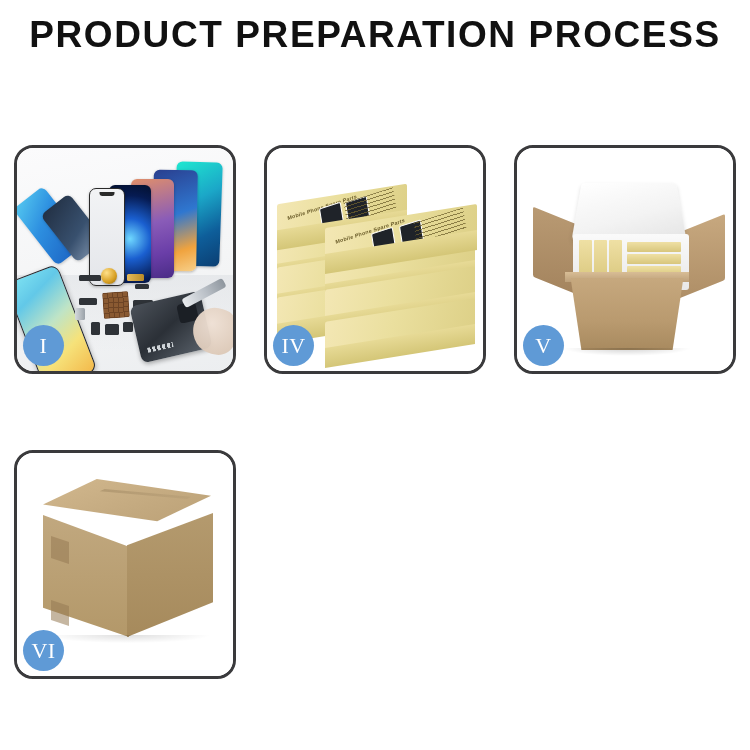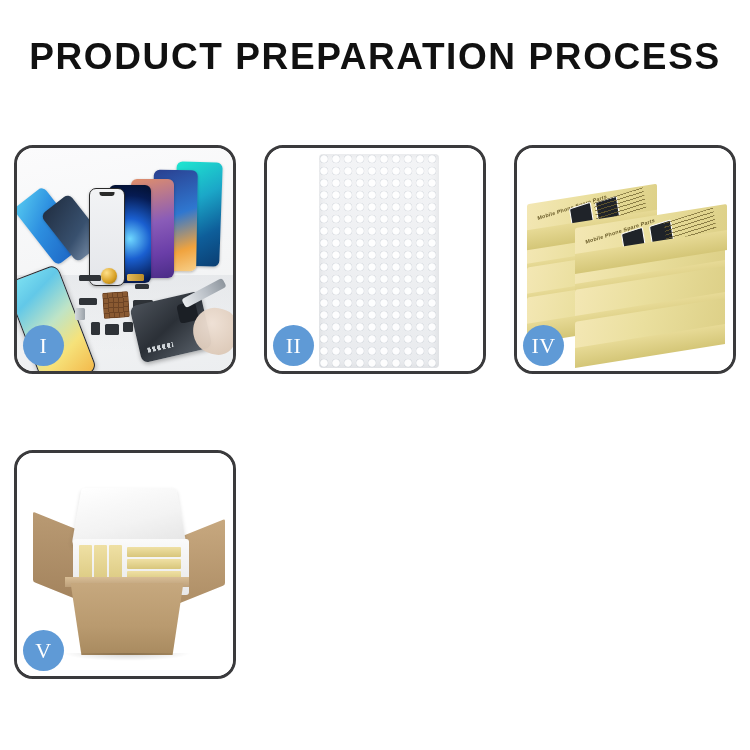--- a/index.html
+++ b/index.html
@@ -11,21 +11,21 @@
     width: 750px;
     height: 750px;
     font-family: "Liberation Sans", sans-serif;
     overflow: hidden;
     position: relative;
   }
 
   
   .header {
     width: 750px;
-    padding-top: 38px;
+    padding-top: 16px;
     text-align: center;
   }
   .title {
     font-family: "Liberation Sans", sans-serif;
     font-size: 37px;
     font-weight: 700;
     letter-spacing: 1.6px;
     color: #111111;
     line-height: 1.05;
     white-space: nowrap;
@@ -310,32 +310,20 @@
         <div class="cam"></div>
         <div class="lbl"></div>
       </div>
 
       <div class="tool"></div>
       <div class="hand"></div>
     </div>
     <div class="badge">I</div>
   </div>
 
-  <div class="panel">
-    <div class="photo p2">
-      <div class="innerpart" style="left:78px;top:22px;"></div>
-      <div class="flexcable" style="left:100px;top:60px;"></div>
-      <div class="tape" style="left:80px;top:18px;width:12px;height:8px;"></div>
-      <div class="tape" style="left:84px;top:88px;width:11px;height:8px;"></div>
-      <div class="tape" style="left:78px;top:186px;width:12px;height:16px;"></div>
-      <div class="tape" style="left:130px;top:184px;width:12px;height:18px;"></div>
-      <div class="bubblepack"></div>
-    </div>
-    <div class="badge">II</div>
-  </div>
 
 
   <div class="panel">
     <div class="photo p4">
       <div class="stack">
 
         <div class="sbox" style="left:8px; top:58px; width:122px; height:40px;">
           <div class="top"></div>
           <div class="side"></div>
         </div>
@@ -401,14 +389,26 @@
       <div class="v-ybox" style="left:110px;top:118px;width:54px;height:10px;"></div>
       <div class="v-ybox" style="left:110px;top:130px;width:54px;height:8px;"></div>
 
       <div class="v-rim"></div>
       <div class="v-body"></div>
       <div class="v-shadow"></div>
     </div>
     <div class="badge">V</div>
   </div>
 
+  <div class="panel">
+    <div class="photo p6">
+      <div class="c-top"></div>
+      <div class="c-seam"></div>
+      <div class="c-left"></div>
+      <div class="c-right"></div>
+      <div class="c-tape1"></div>
+      <div class="c-tape2"></div>
+      <div class="c-shadow"></div>
+    </div>
+    <div class="badge">VI</div>
+  </div>
 
 </div>
 
 </body></html>

